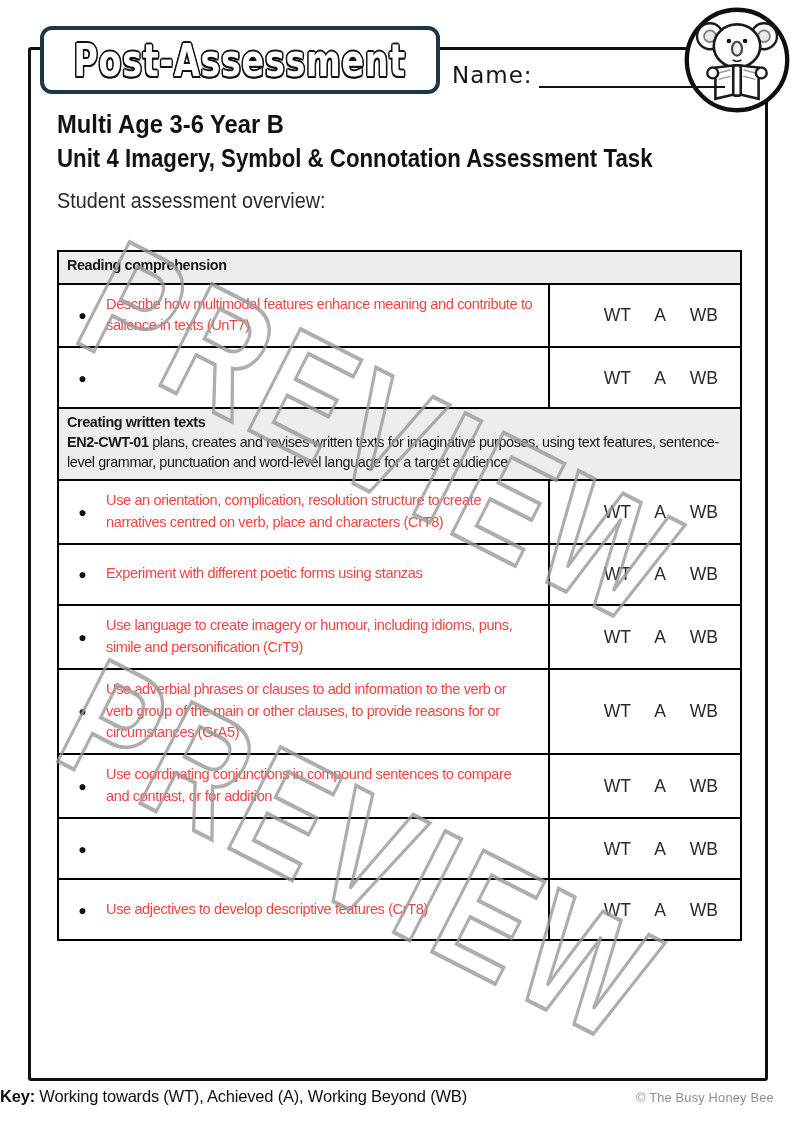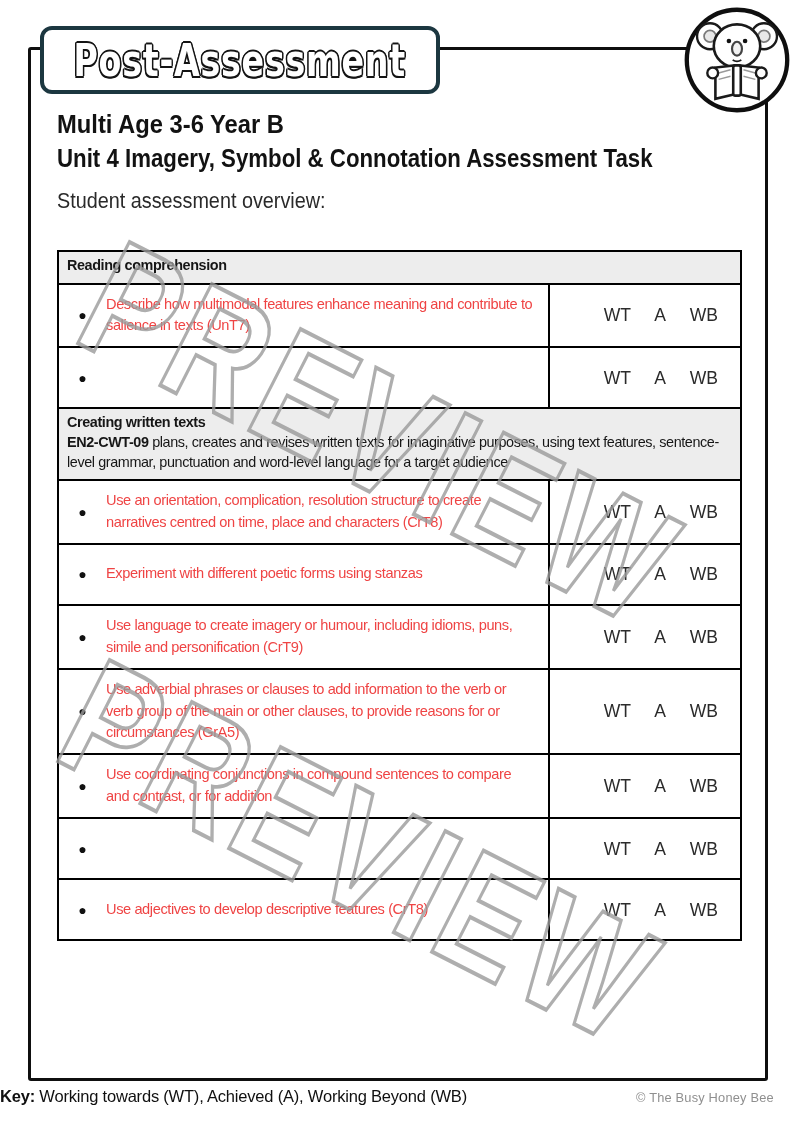--- a/index.html
+++ b/index.html
@@ -98,20 +98,24 @@
       <path d="M30 57 L30 86 L47 82 L47 55 Z"></path>
       <path d="M70 57 L70 86 L53 82 L53 55 Z"></path>
       <rect x="46.5" y="55" width="7" height="28" rx="2"></rect>
     </g>
     <path d="M33 62 L44 59 M33 68 L44 65 M56 59 L67 62 M56 65 L67 68" stroke="#9a9a9a" stroke-width="1.3" fill="none"></path>
 
     <circle cx="27.5" cy="62" r="5" fill="#fff" stroke="#1a1a1a" stroke-width="2.2"></circle>
     <circle cx="72.5" cy="62" r="5" fill="#fff" stroke="#1a1a1a" stroke-width="2.2"></circle>
   </svg>
 
+  <div class="name-row">
+    <span class="name-label">Name:</span>
+    <span class="name-line"></span>
+  </div>
 
   <div class="title1">Multi Age 3-6 Year B</div>
   <div class="title2">Unit 4 Imagery, Symbol &amp; Connotation Assessment Task</div>
   <div class="overview">Student assessment overview:</div>
 
   <div class="a-table" id="assessment-table">
       <div class="t-section">
         <div class="sec-title">Reading comprehension</div>
       </div>
       <div class="t-crit">
@@ -130,26 +134,26 @@
           <span class="bullet">●</span>
         </div>
         <div class="crit-right">
           <span class="rating">WT</span>
           <span class="rating">A</span>
           <span class="rating">WB</span>
         </div>
       </div>
       <div class="t-section">
         <div class="sec-title">Creating written texts</div>
-        <div class="sec-desc"><span class="sec-code">EN2-CWT-09 </span><span>plans, creates and revises written texts for imaginative purposes, using text features, sentence-level grammar, punctuation and word-level language for a target audience</span></div>
-      </div>
-      <div class="t-crit">
-        <div class="crit-left">
-          <span class="bullet">●</span>
-          <span class="crit-text">Use an orientation, complication, resolution structure to create narratives centred on time, place and characters (CrT8)</span>
+        <div class="sec-desc"><span class="sec-code">EN2-CWT-01 </span><span>plans, creates and revises written texts for imaginative purposes, using text features, sentence-level grammar, punctuation and word-level language for a target audience</span></div>
+      </div>
+      <div class="t-crit">
+        <div class="crit-left">
+          <span class="bullet">●</span>
+          <span class="crit-text">Use an orientation, complication, resolution structure to create narratives centred on verb, place and characters (CrT8)</span>
         </div>
         <div class="crit-right">
           <span class="rating">WT</span>
           <span class="rating">A</span>
           <span class="rating">WB</span>
         </div>
       </div>
       <div class="t-crit">
         <div class="crit-left">
           <span class="bullet">●</span>

